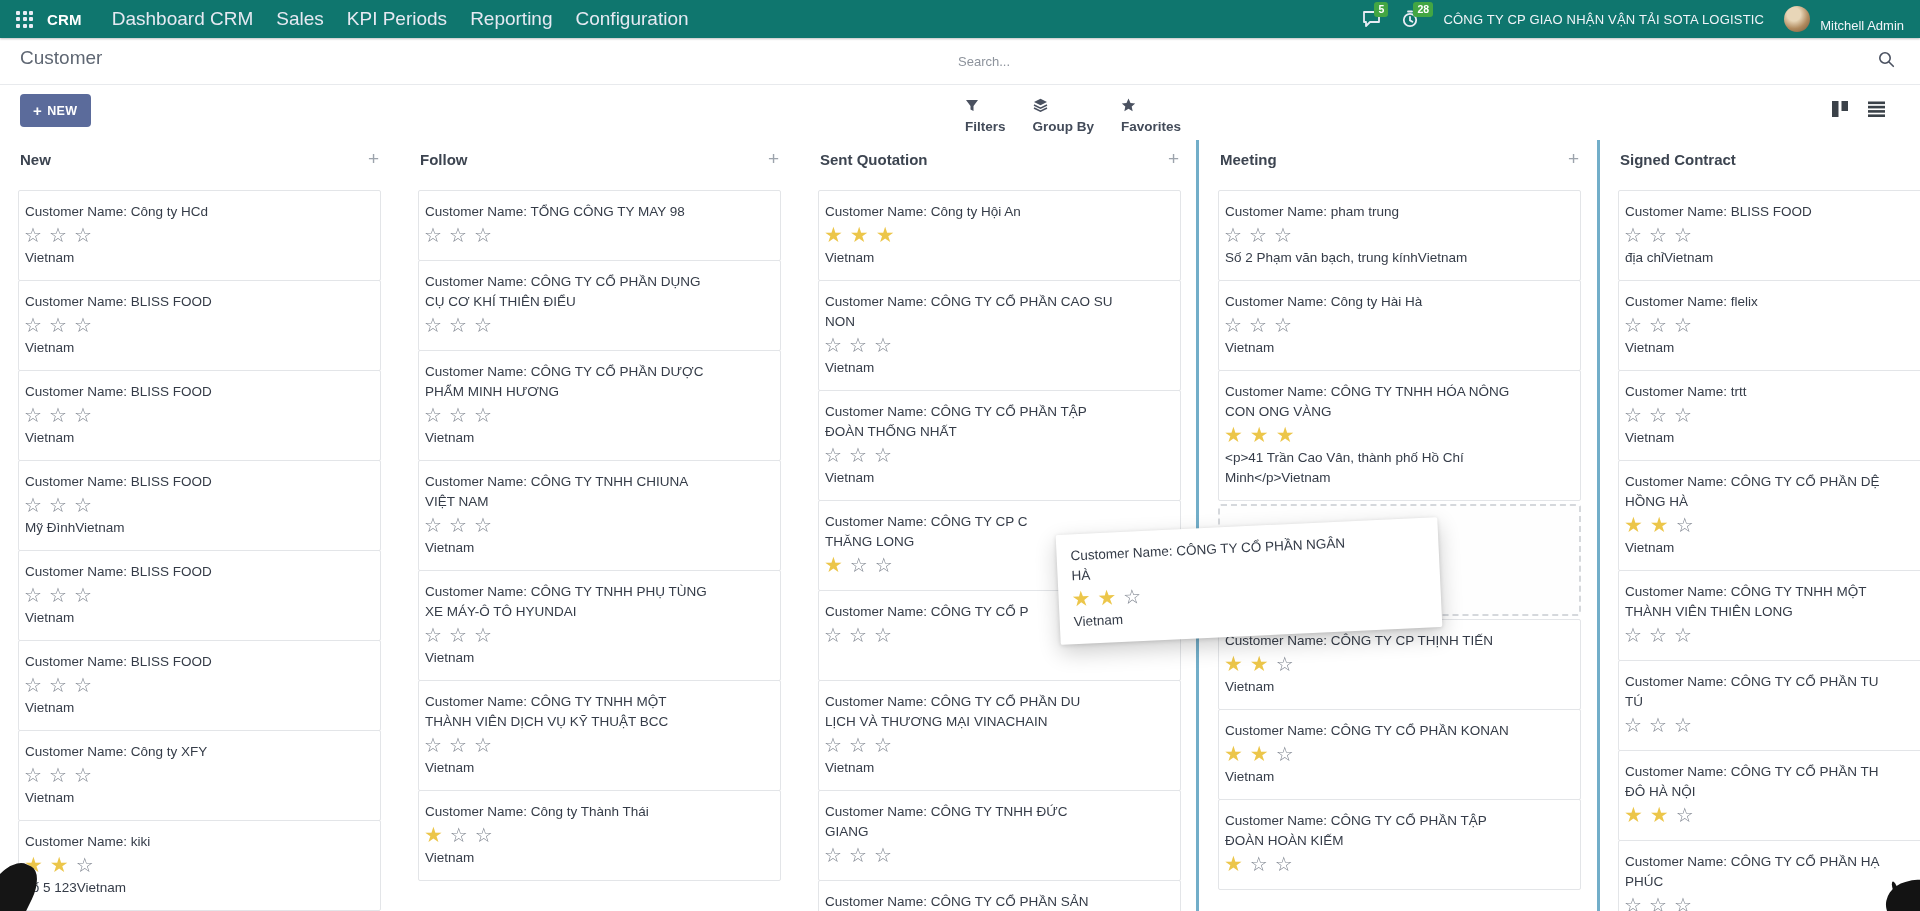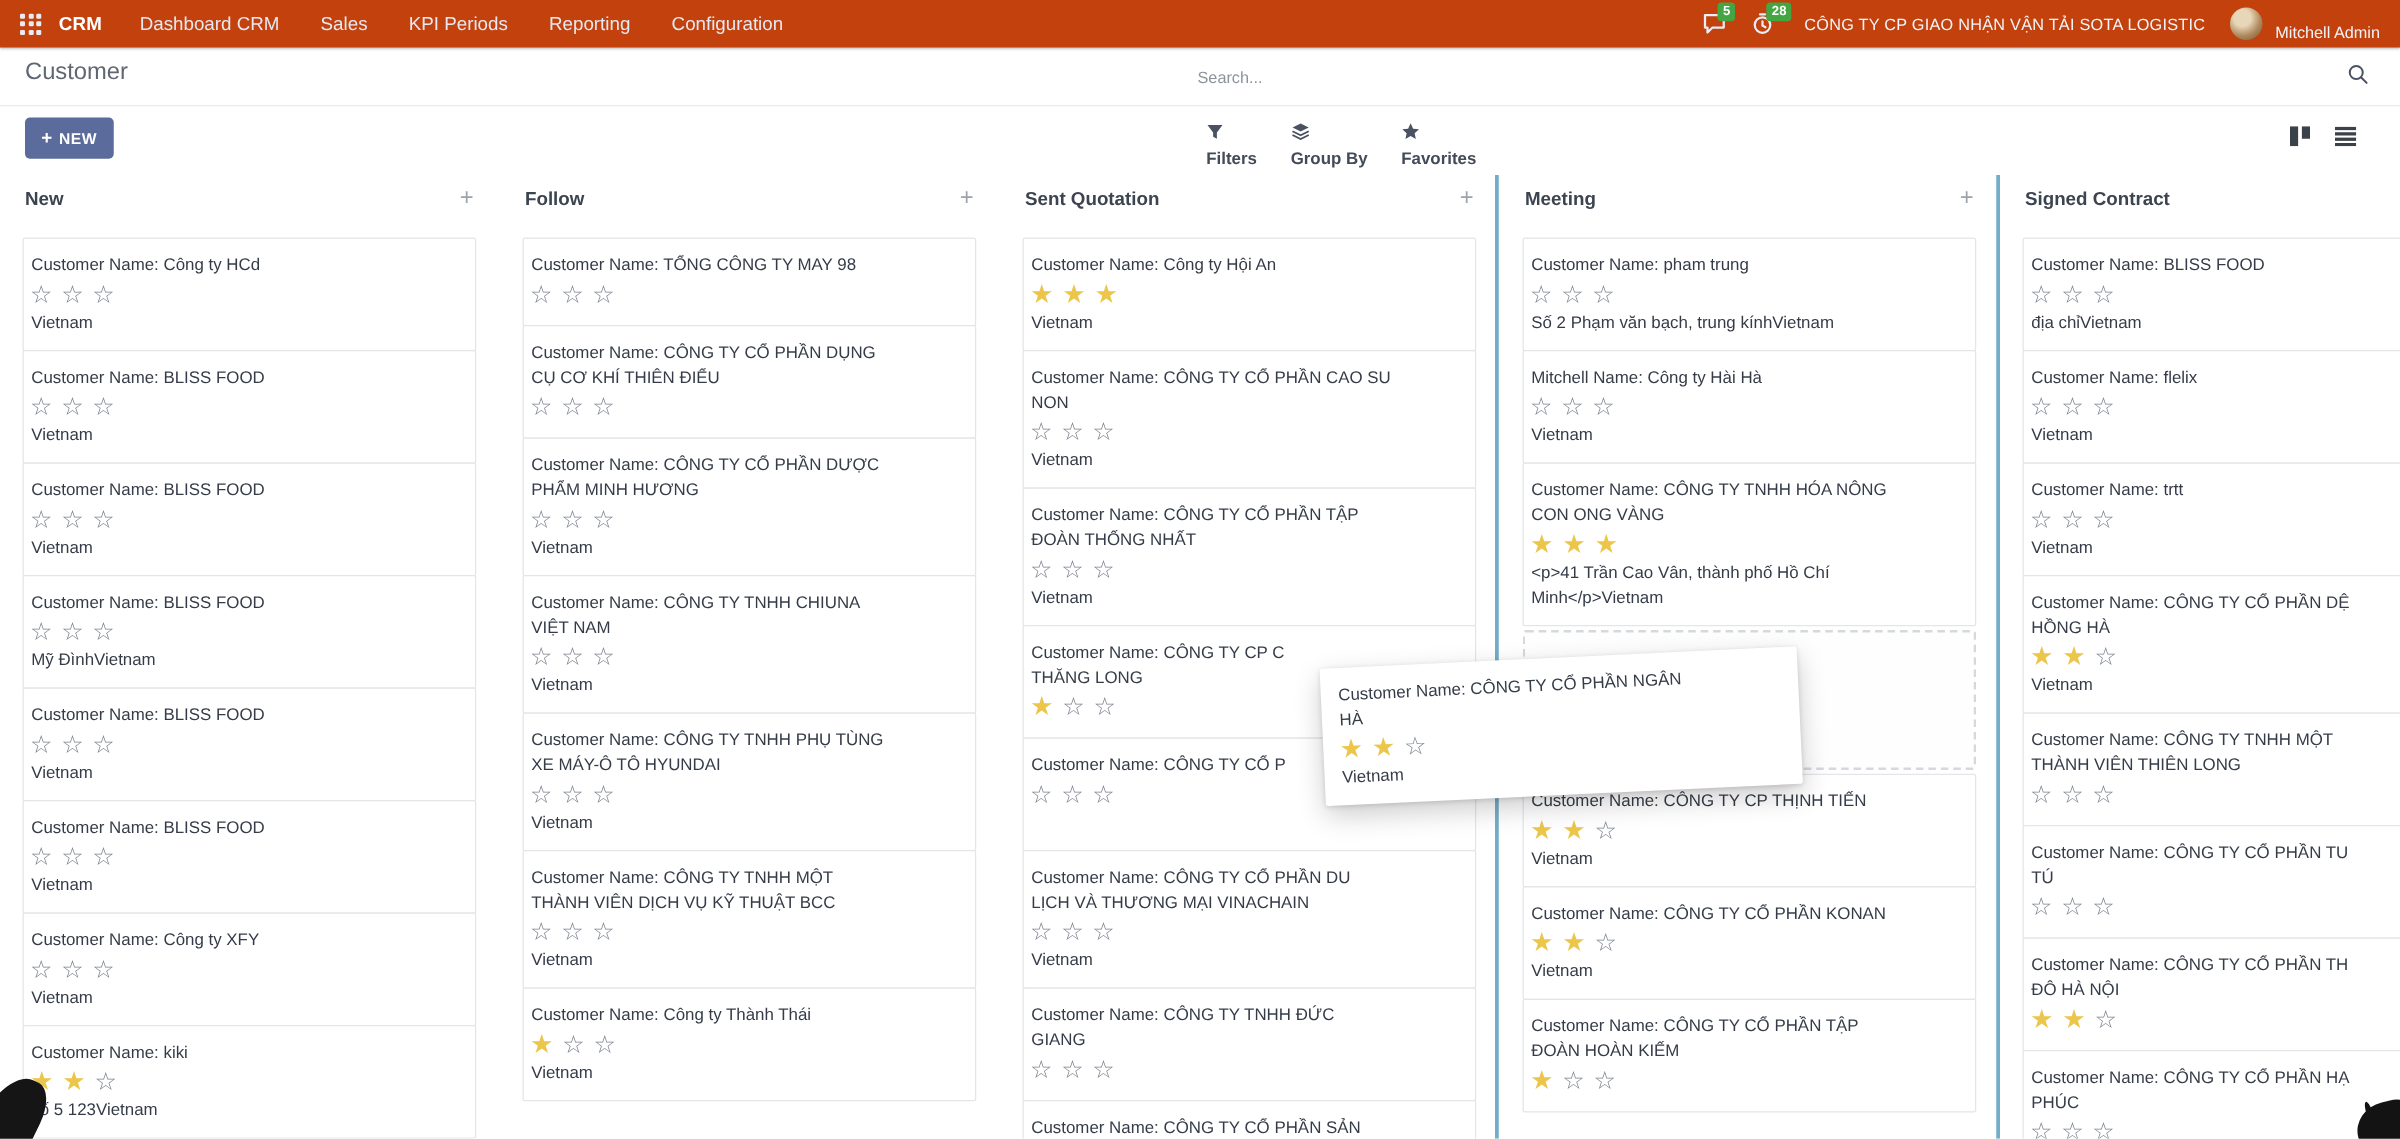--- a/index.html
+++ b/index.html
@@ -1,25 +1,25 @@
 <!DOCTYPE html>
 <html><head>
 <meta charset="utf-8">
 <style>
   * { box-sizing: border-box; margin: 0; padding: 0; }
   html,body { width:1920px; height:911px; overflow:hidden; font-family:"Liberation Sans",sans-serif; background:#fff; }
   .stage { position:relative; width:1920px; height:911px; overflow:hidden; }
 
   
-  .navbar { position:absolute; top:0; left:0; width:1920px; height:38px; background:#c2410c;
+  .navbar { position:absolute; top:0; left:0; width:1920px; height:38px; background:#0f766e;
             display:flex; align-items:center; padding:0 16px; color:#fff; box-shadow:0 1px 2px rgba(0,0,0,.25); z-index:40;}
   .apps-grid { width:17px; height:17px; display:grid; grid-template-columns:repeat(3,4px); grid-template-rows:repeat(3,4px); gap:2.5px; margin-right:14px; cursor:pointer;}
   .apps-grid i { background:#e9ecf4; border-radius:1px; }
   .brand { font-size:15px; font-weight:bold; margin-right:30px; letter-spacing:.2px;}
-  .nav-menu { display:flex; gap:33px; font-size:15px; color:#e6e9f2;}
+  .nav-menu { display:flex; gap:23px; font-size:19px; color:#e6e9f2;}
   .nav-menu span { cursor:pointer; }
   .nav-right { margin-left:auto; display:flex; align-items:center; gap:20px; font-size:13px;}
   .ibadge { position:relative; display:inline-flex; cursor:pointer;}
   .ibadge .badge { position:absolute; top:-8px; left:12px; background:#43a643; color:#fff; font-size:10.5px; line-height:13px;
                    padding:1px 4px; border-radius:3px; font-weight:bold;}
   .company { color:#f2f4f9; letter-spacing:.2px; margin-left:4px;}
   .avatar { width:26px; height:26px; border-radius:50%; background:radial-gradient(circle at 38% 32%, #e8d6b8 0 28%, #b08a5e 60%, #6d5138 100%); margin-right:-10px;}
   .user-name { color:#f2f4f9;margin-top:12px; }
 
   
@@ -408,21 +408,21 @@
           <div class="kcard">
             <div class="kcard-title">Customer Name: pham trung</div>
             <div class="kstars">
               <span class="e">☆</span>
               <span class="e">☆</span>
               <span class="e">☆</span>
             </div>
             <div class="kcard-sub">Số 2 Phạm văn bạch, trung kínhVietnam</div>
           </div>
           <div class="kcard">
-            <div class="kcard-title">Mitchell Name: Công ty Hài Hà</div>
+            <div class="kcard-title">Customer Name: Công ty Hài Hà</div>
             <div class="kstars">
               <span class="e">☆</span>
               <span class="e">☆</span>
               <span class="e">☆</span>
             </div>
             <div class="kcard-sub">Vietnam</div>
           </div>
           <div class="kcard">
             <div class="kcard-title">Customer Name: CÔNG TY TNHH HÓA NÔNG
 CON ONG VÀNG</div>

